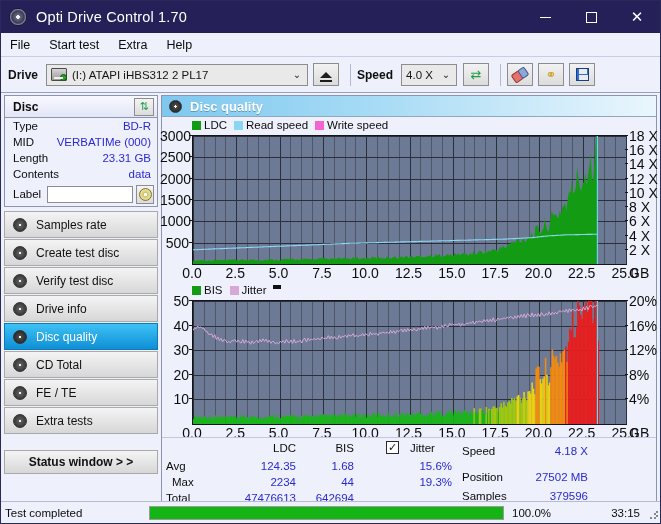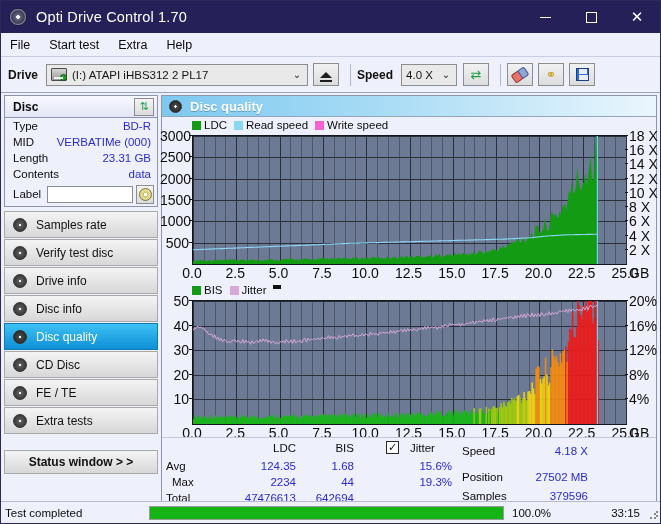--- a/index.html
+++ b/index.html
@@ -396,37 +396,37 @@
         </div>
       </div>
 
       <div id="navlist">
         <div class="nav-item">
           <span class="nav-ico"></span>
           <span>Samples rate</span>
         </div>
         <div class="nav-item">
           <span class="nav-ico"></span>
+          <span>Create test disc</span>
+        </div>
+        <div class="nav-item">
+          <span class="nav-ico"></span>
           <span>Verify test disc</span>
         </div>
         <div class="nav-item">
           <span class="nav-ico"></span>
           <span>Drive info</span>
         </div>
-        <div class="nav-item">
-          <span class="nav-ico"></span>
-          <span>Disc info</span>
-        </div>
         <div class="nav-item sel">
           <span class="nav-ico"></span>
           <span>Disc quality</span>
         </div>
         <div class="nav-item">
           <span class="nav-ico"></span>
-          <span>CD Disc</span>
+          <span>CD Total</span>
         </div>
         <div class="nav-item">
           <span class="nav-ico"></span>
           <span>FE / TE</span>
         </div>
         <div class="nav-item">
           <span class="nav-ico"></span>
           <span>Extra tests</span>
         </div>
       </div>

